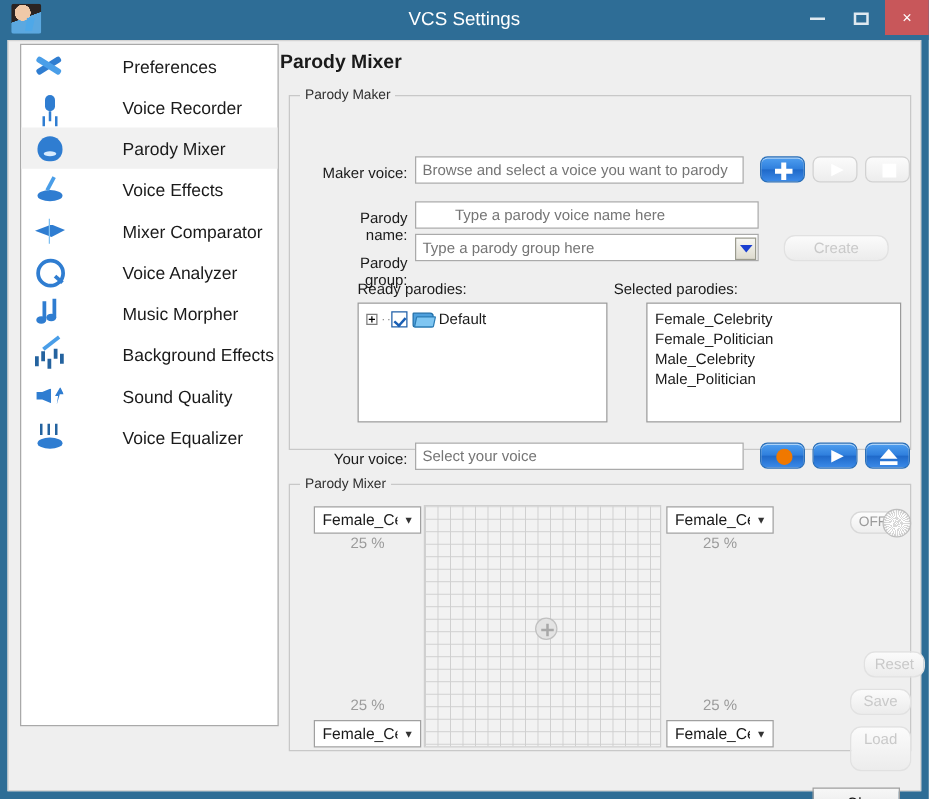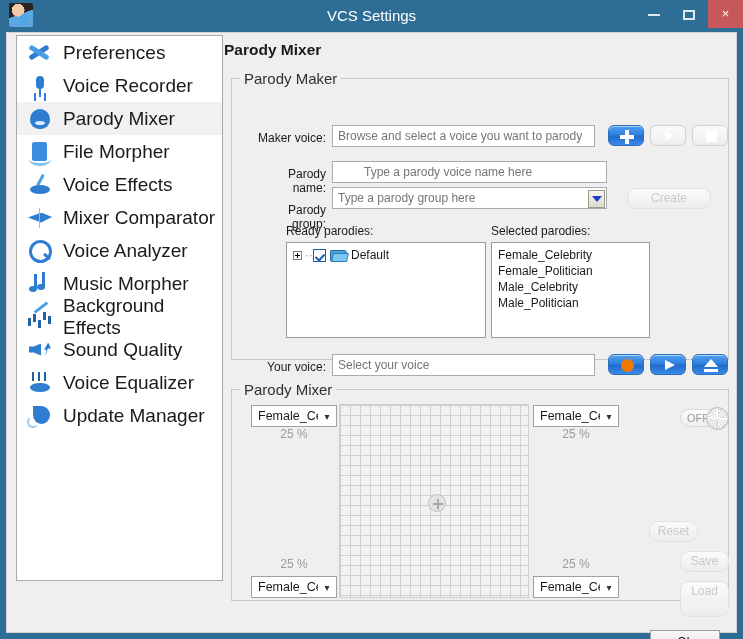--- a/index.html
+++ b/index.html
@@ -58,21 +58,21 @@
   }
   .nav-item {
     position: relative; height: 33px; display: flex; align-items: center;
     padding-left: 8px; cursor: default;
   }
   .nav-item.selected { background: #f1f1f1; }
   .nav-ico {
     width: 30px; height: 26px; flex: 0 0 30px; position: relative;
     margin-right: 8px;
   }
-  .nav-label { font-size: 19px; color: #1a1a1a; }
+  .nav-label { font-size: 14px; color: #1a1a1a; margin-left: 35px; }
 
   
   .ic-wrench::before, .ic-wrench::after {
     content:""; position:absolute; width:22px; height:5px; border-radius:2px;
     background:#2f7dd1; left:3px; top:10px;
   }
   .ic-wrench::before { transform: rotate(-32deg); }
   .ic-wrench::after  { transform: rotate(32deg); background:#4a9ee8; }
 
   .ic-mic::before {
@@ -180,21 +180,21 @@
   #page-title {
     position: absolute; left: 217px; top: 8px;
     font-size: 15.5px; font-weight: bold; color: #1a1a1a;
   }
 
   fieldset.gb {
     position: absolute; margin: 0; padding: 0;
     border: 1px solid #c8c8c8; border-radius: 0; background: transparent;
   }
   fieldset.gb > legend {
-    margin-left: 8px; padding: 0 4px; font-size: 15px; color: #303030;
+    margin-left: 8px; padding: 0 4px; font-size: 11px; color: #303030;
   }
 
   #gb-maker { left: 224px; top: 37px; width: 498px; height: 290px; }
   #gb-mixer { left: 224px; top: 348px; width: 498px; height: 220px; }
 
   .fld-label {
     position: absolute; font-size: 12px; color: #1a1a1a; text-align: right;
   }
   .txtbox {
     position: absolute; border: 1px solid #aaaaaa; background: #ffffff;
@@ -360,24 +360,20 @@
     <div class="nav-item">
       <span class="nav-ico ic-mic"></span>
       <span class="nav-label">Voice Recorder</span>
     </div>
 
     <div class="nav-item selected">
       <span class="nav-ico ic-head"></span>
       <span class="nav-label">Parody Mixer</span>
     </div>
 
-    <div class="nav-item">
-      <span class="nav-ico ic-file"></span>
-      <span class="nav-label">File Morpher</span>
-    </div>
 
     <div class="nav-item">
       <span class="nav-ico ic-lips"></span>
       <span class="nav-label">Voice Effects</span>
     </div>
 
     <div class="nav-item">
       <span class="nav-ico ic-comp"></span>
       <span class="nav-label">Mixer Comparator</span>
     </div>
@@ -400,24 +396,20 @@
     <div class="nav-item">
       <span class="nav-ico ic-spk"></span>
       <span class="nav-label">Sound Quality</span>
     </div>
 
     <div class="nav-item">
       <span class="nav-ico ic-eq"></span>
       <span class="nav-label">Voice Equalizer</span>
     </div>
 
-    <div class="nav-item">
-      <span class="nav-ico ic-upd"></span>
-      <span class="nav-label">Update Manager</span>
-    </div>
 
   </div>
 
   <div id="page-title">Parody Mixer</div>
 
   <fieldset class="gb" id="gb-maker">
     <legend>Parody Maker</legend>
   </fieldset>
 
   <div class="fld-label" style="left:247px; top:98px; width:72px;">Maker voice:</div>
@@ -455,21 +447,21 @@
     <div class="tree-row" style="margin-top:3px;">
       <span class="expander"></span>
       <span class="dots">··</span>
       <span class="chk"></span>
       <span class="folder"></span>
       <span>Default</span>
     </div>
   </div>
 
   <div class="sect-label" style="left:484px; top:191px;">Selected parodies:</div>
-  <div class="listbox" style="left:484px; top:209px; width:159px; height:96px;">
+  <div class="listbox" style="left:510px; top:209px; width:204px; height:96px;">
     <div class="lrow" style="margin-top:4px;">Female_Celebrity</div>
     <div class="lrow">Female_Politician</div>
     <div class="lrow">Male_Celebrity</div>
     <div class="lrow">Male_Politician</div>
   </div>
 
   <div class="fld-label" style="left:251px; top:327px; width:68px;">Your voice:</div>
   <input class="txtbox" id="in-yourvoice" style="left: 325px; top: 321px; width: 263px; height: 22px;" placeholder="Select your voice">
   <div class="rbtn" style="left:601px; top:321px;">
     <span class="g">
@@ -517,19 +509,19 @@
   <div class="pct" style="left:529px; top:524px;">25 %</div>
 
   <div id="mixgrid"></div>
   <div id="mix-handle"></div>
 
   <div id="knob-wrap">
     <div id="knob-pill">OFF</div>
     <div id="knob-dial"></div>
   </div>
 
-  <div class="cap" style="left:642px; top:488px; width:49px; height:21px; line-height:19px;">Reset</div>
+  <div class="cap" style="left:684px; top:488px; width:49px; height:21px; line-height:19px;">Reset</div>
   <div class="cap" style="left:673px; top:518px; width:49px; height:21px; line-height:19px;">Save</div>
   <div class="cap" style="left:673px; top:548px; width:49px; height:36px; line-height:19px;">Load</div>
 
   <div id="ok-button">Ok</div>
 
 </div>
 
 </body></html>

